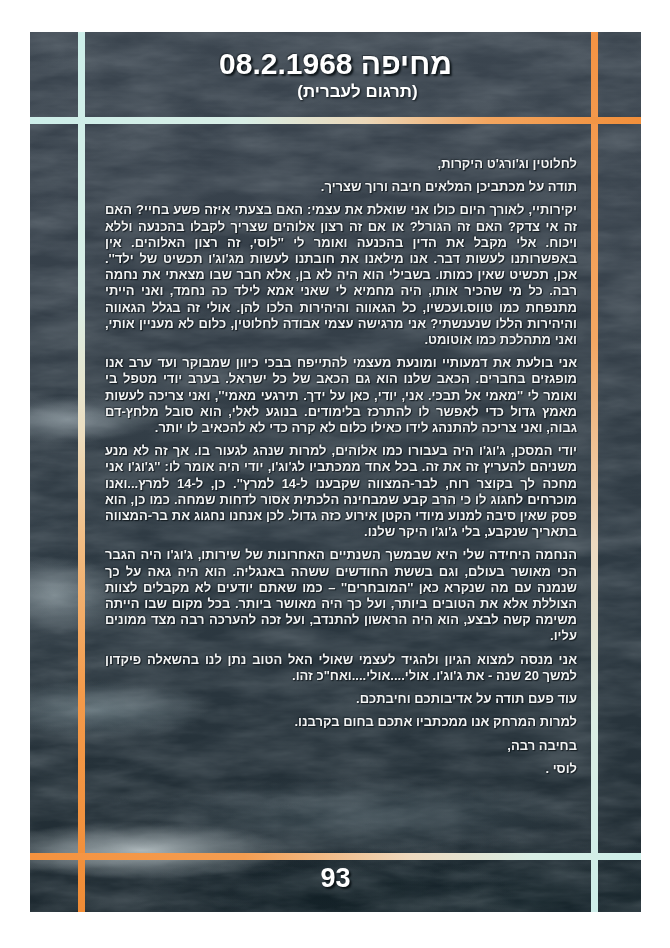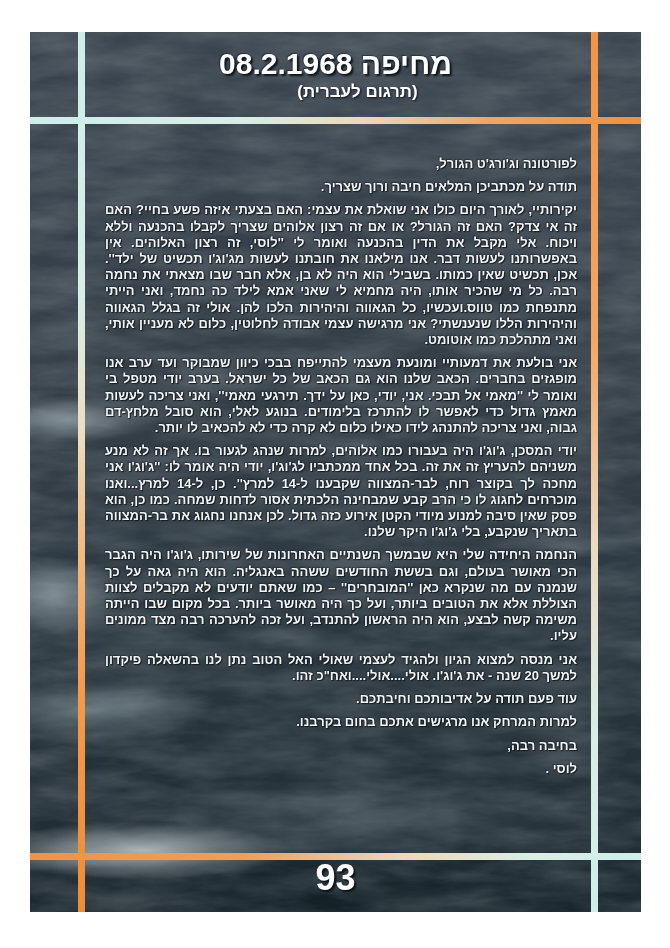--- a/index.html
+++ b/index.html
@@ -55,21 +55,21 @@
     position:absolute; top:124px; right:64px; width:472px; z-index:4;
     direction:rtl; text-align:justify;
     color:#f3f4f4; font-size:13px; line-height:16.2px; font-weight:bold;
     text-shadow:1px 1px 1px rgba(18,25,31,0.95), 0 0 2px rgba(18,25,31,0.8), -1px -1px 1px rgba(18,25,31,0.4);
   }
   .letter p { margin:0 0 7px 0; }
   .letter p.single { text-align:right; }
   
   .pagenum {
     position:absolute; top:831px; left:0; width:100%; text-align:center; z-index:4;
-    color:#ffffff; font-size:36px; font-weight:bold; line-height:30px;
+    color:#ffffff; font-size:27px; font-weight:bold; line-height:30px;
     text-shadow:2px 2px 2px rgba(8,14,18,0.9);
   }
 </style>
 </head>
 <body>
 
 <div class="page">
   <div class="photo">
 
     <svg class="noise" width="611" height="880" viewBox="0 0 611 880" preserveAspectRatio="none" aria-hidden="true">
@@ -86,28 +86,28 @@
     <div class="regline reg-v reg-right"></div>
     <div class="regline reg-h reg-top"></div>
     <div class="regline reg-h reg-bottom"></div>
 
     <div class="header">
       <h1 class="title">מחיפה 08.2.1968</h1>
       <h2 class="subtitle">(תרגום לעברית)</h2>
     </div>
 
     <div class="letter">
-      <p class="single">לפורטונה וג'ורג'ט הגורל,</p>
+      <p class="single">לחלוטין וג'ורג'ט היקרות,</p>
       <p class="single">תודה על מכתביכן המלאים חיבה ורוך שצריך.</p>
       <p>יקירותיי, לאורך היום כולו אני שואלת את עצמי: האם בצעתי איזה פשע בחיי? האם זה אי צדק? האם זה הגורל? או אם זה רצון אלוהים שצריך לקבלו בהכנעה וללא ויכוח. אלי מקבל את הדין בהכנעה ואומר לי ''לוסי, זה רצון האלוהים. אין באפשרותנו לעשות דבר. אנו מילאנו את חובתנו לעשות מג'וג'ו תכשיט של ילד''. אכן, תכשיט שאין כמותו. בשבילי הוא היה לא בן, אלא חבר שבו מצאתי את נחמה רבה. כל מי שהכיר אותו, היה מחמיא לי שאני אמא לילד כה נחמד, ואני הייתי מתנפחת כמו טווס.ועכשיו, כל הגאווה והיהירות הלכו להן. אולי זה בגלל הגאווה והיהירות הללו שנענשתי? אני מרגישה עצמי אבודה לחלוטין, כלום לא מעניין אותי, ואני מתהלכת כמו אוטומט.</p>
       <p>אני בולעת את דמעותיי ומונעת מעצמי להתייפח בבכי כיוון שמבוקר ועד ערב אנו מופגזים בחברים. הכאב שלנו הוא גם הכאב של כל ישראל. בערב יודי מטפל בי ואומר לי ''מאמי אל תבכי. אני, יודי, כאן על ידך. תירגעי מאמי'', ואני צריכה לעשות מאמץ גדול כדי לאפשר לו להתרכז בלימודים. בנוגע לאלי, הוא סובל מלחץ-דם גבוה, ואני צריכה להתנהג לידו כאילו כלום לא קרה כדי לא להכאיב לו יותר.</p>
       <p>יודי המסכן, ג'וג'ו היה בעבורו כמו אלוהים, למרות שנהג לגעור בו. אך זה לא מנע משניהם להעריץ זה את זה. בכל אחד ממכתביו לג'וג'ו, יודי היה אומר לו: ''ג'וג'ו אני מחכה לך בקוצר רוח, לבר-המצווה שקבענו ל-14 למרץ''. כן, ל-14 למרץ...ואנו מוכרחים לחגוג לו כי הרב קבע שמבחינה הלכתית אסור לדחות שמחה. כמו כן, הוא פסק שאין סיבה למנוע מיודי הקטן אירוע כזה גדול. לכן אנחנו נחגוג את בר-המצווה בתאריך שנקבע, בלי ג'וג'ו היקר שלנו.</p>
       <p>הנחמה היחידה שלי היא שבמשך השנתיים האחרונות של שירותו, ג'וג'ו היה הגבר הכי מאושר בעולם, וגם בששת החודשים ששהה באנגליה. הוא היה גאה על כך שנמנה עם מה שנקרא כאן ''המובחרים'' – כמו שאתם יודעים לא מקבלים לצוות הצוללת אלא את הטובים ביותר, ועל כך היה מאושר ביותר. בכל מקום שבו הייתה משימה קשה לבצע, הוא היה הראשון להתנדב, ועל זכה להערכה רבה מצד ממונים עליו.</p>
       <p>אני מנסה למצוא הגיון ולהגיד לעצמי שאולי האל הטוב נתן לנו בהשאלה פיקדון למשך 20 שנה - את ג'וג'ו. אולי....אולי....ואח"כ זהו.</p>
       <p class="single">עוד פעם תודה על אדיבותכם וחיבתכם.</p>
-      <p class="single">למרות המרחק אנו מרגישים אתכם בחום בקרבנו.</p>
+      <p class="single">למרות המרחק אנו ממכתביו אתכם בחום בקרבנו.</p>
       <p class="single">בחיבה רבה,</p>
       <p class="single">לוסי .</p>
     </div>
 
     <div class="pagenum">93</div>
   </div>
 </div>
 
 </body></html>

